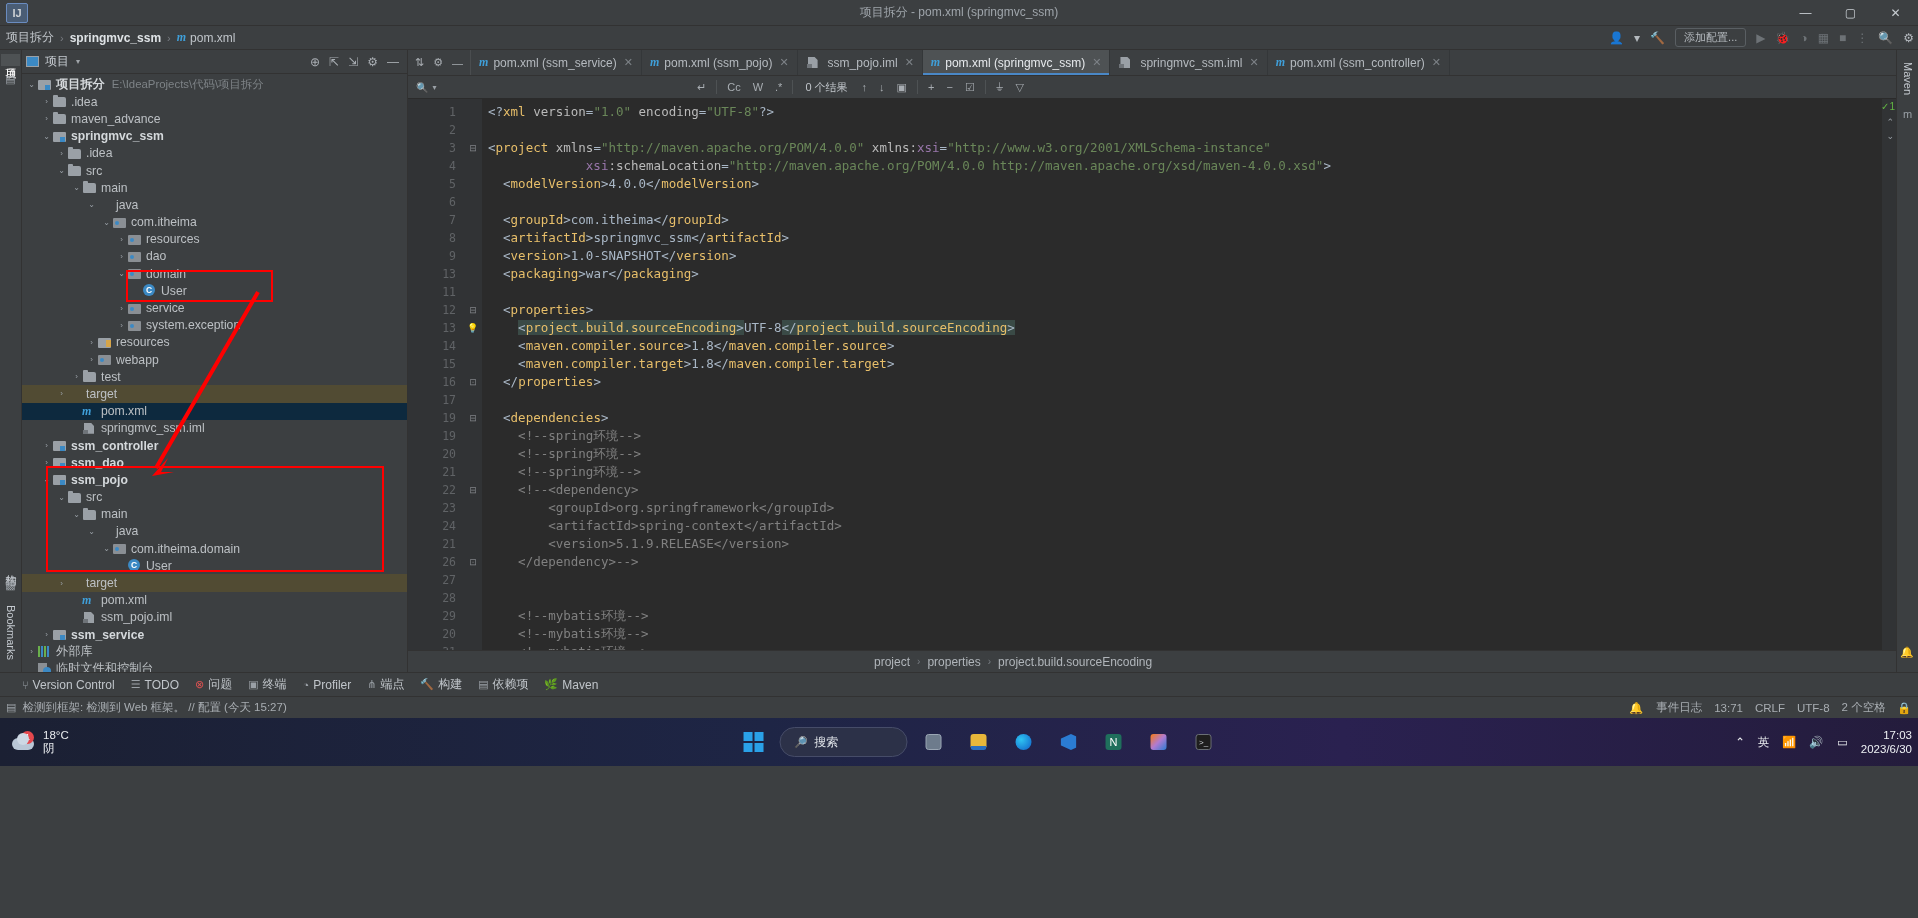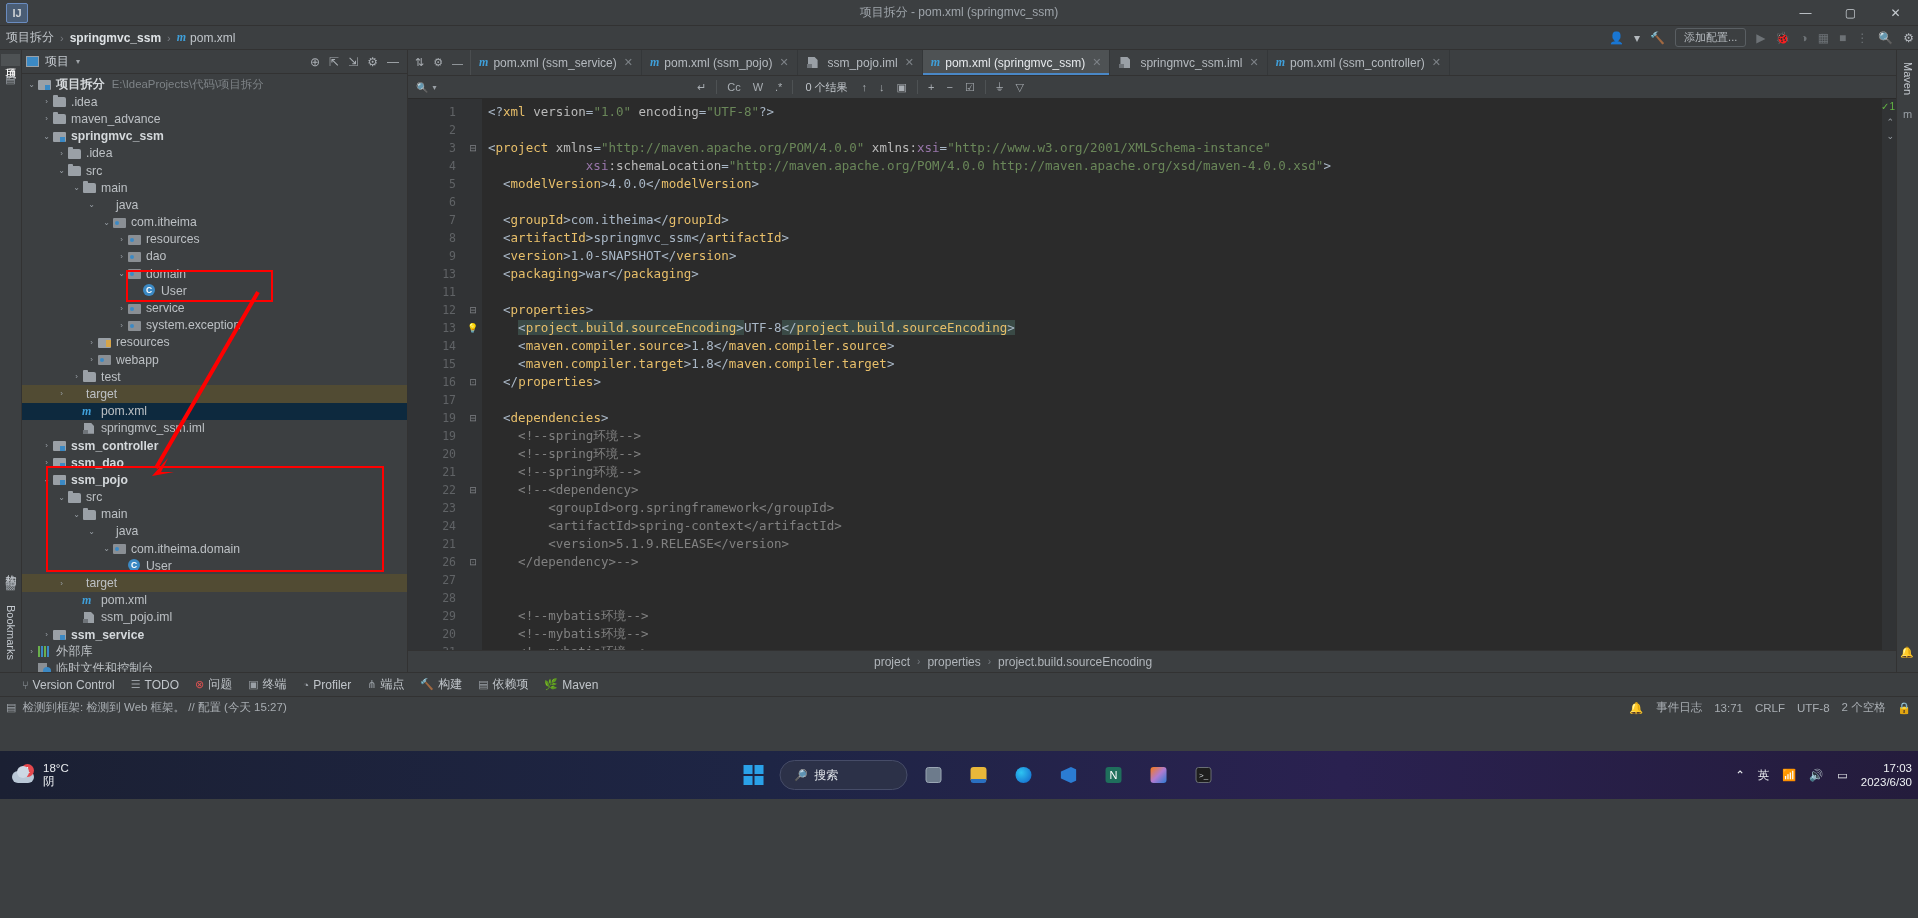--- a/index.html
+++ b/index.html
@@ -178,21 +178,21 @@
 
   
   .statusbar{ height:22px; background:#3c3f41; display:flex; align-items:center;
               padding:0 6px; font-size:11.5px; color:#a8adb2; gap:6px;
               border-top:1px solid #323232; position:relative; }
   .sb-right{ margin-left:auto; display:flex; align-items:center; gap:12px; }
   .sb-right span{ font-size:11.5px; color:#a8adb2; }
 
   
   .taskbar{ height:48px; background:linear-gradient(90deg,#1b2033 0%,#1e2545 40%,#2a2150 70%,#241c3c 100%);
-            display:flex; align-items:center; position:relative;margin-top:33px; }
+            display:flex; align-items:center; position:relative; }
   .weather{ display:flex; align-items:center; gap:7px; padding-left:10px; }
   .weather .cloud{ width:26px; height:22px; position:relative; }
   .weather .cloud::before{ content:""; position:absolute; left:2px; top:7px; width:22px;
      height:12px; background:#b9c7d6; border-radius:9px; }
   .weather .cloud::after{ content:""; position:absolute; left:7px; top:2px; width:12px;
      height:12px; background:#cdd8e4; border-radius:50%; }
   .weather .badge{ position:absolute; left:11px; top:0px; width:13px; height:13px;
      border-radius:50%; background:#e5484d; color:#fff; font-size:9px; line-height:13px;
      text-align:center; }
   .weather-txt{ font-size:11.5px; color:#e8ebee; line-height:13px; }

